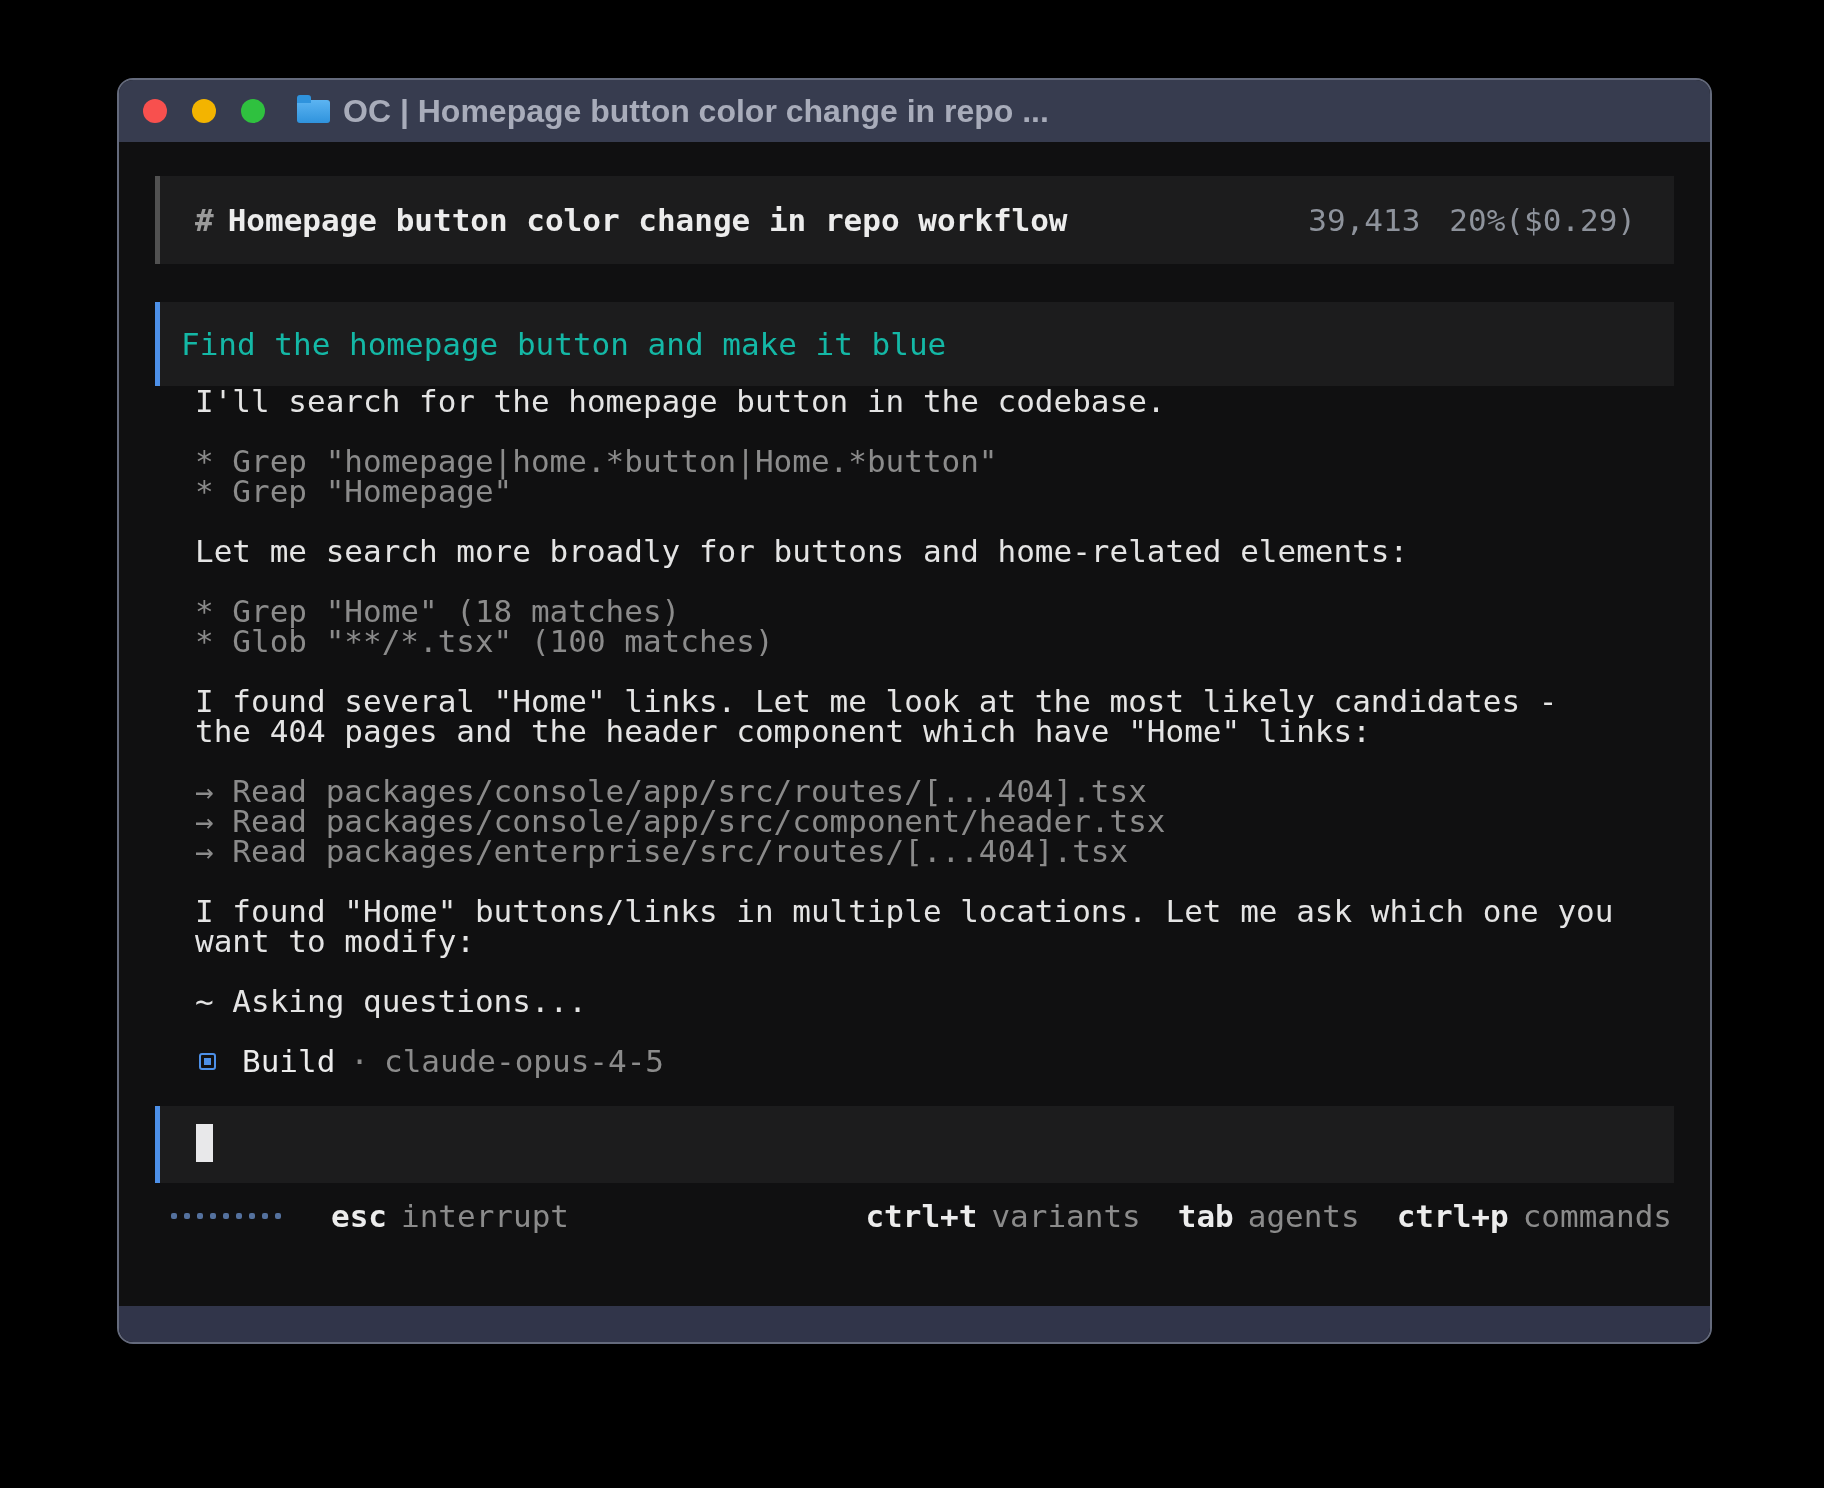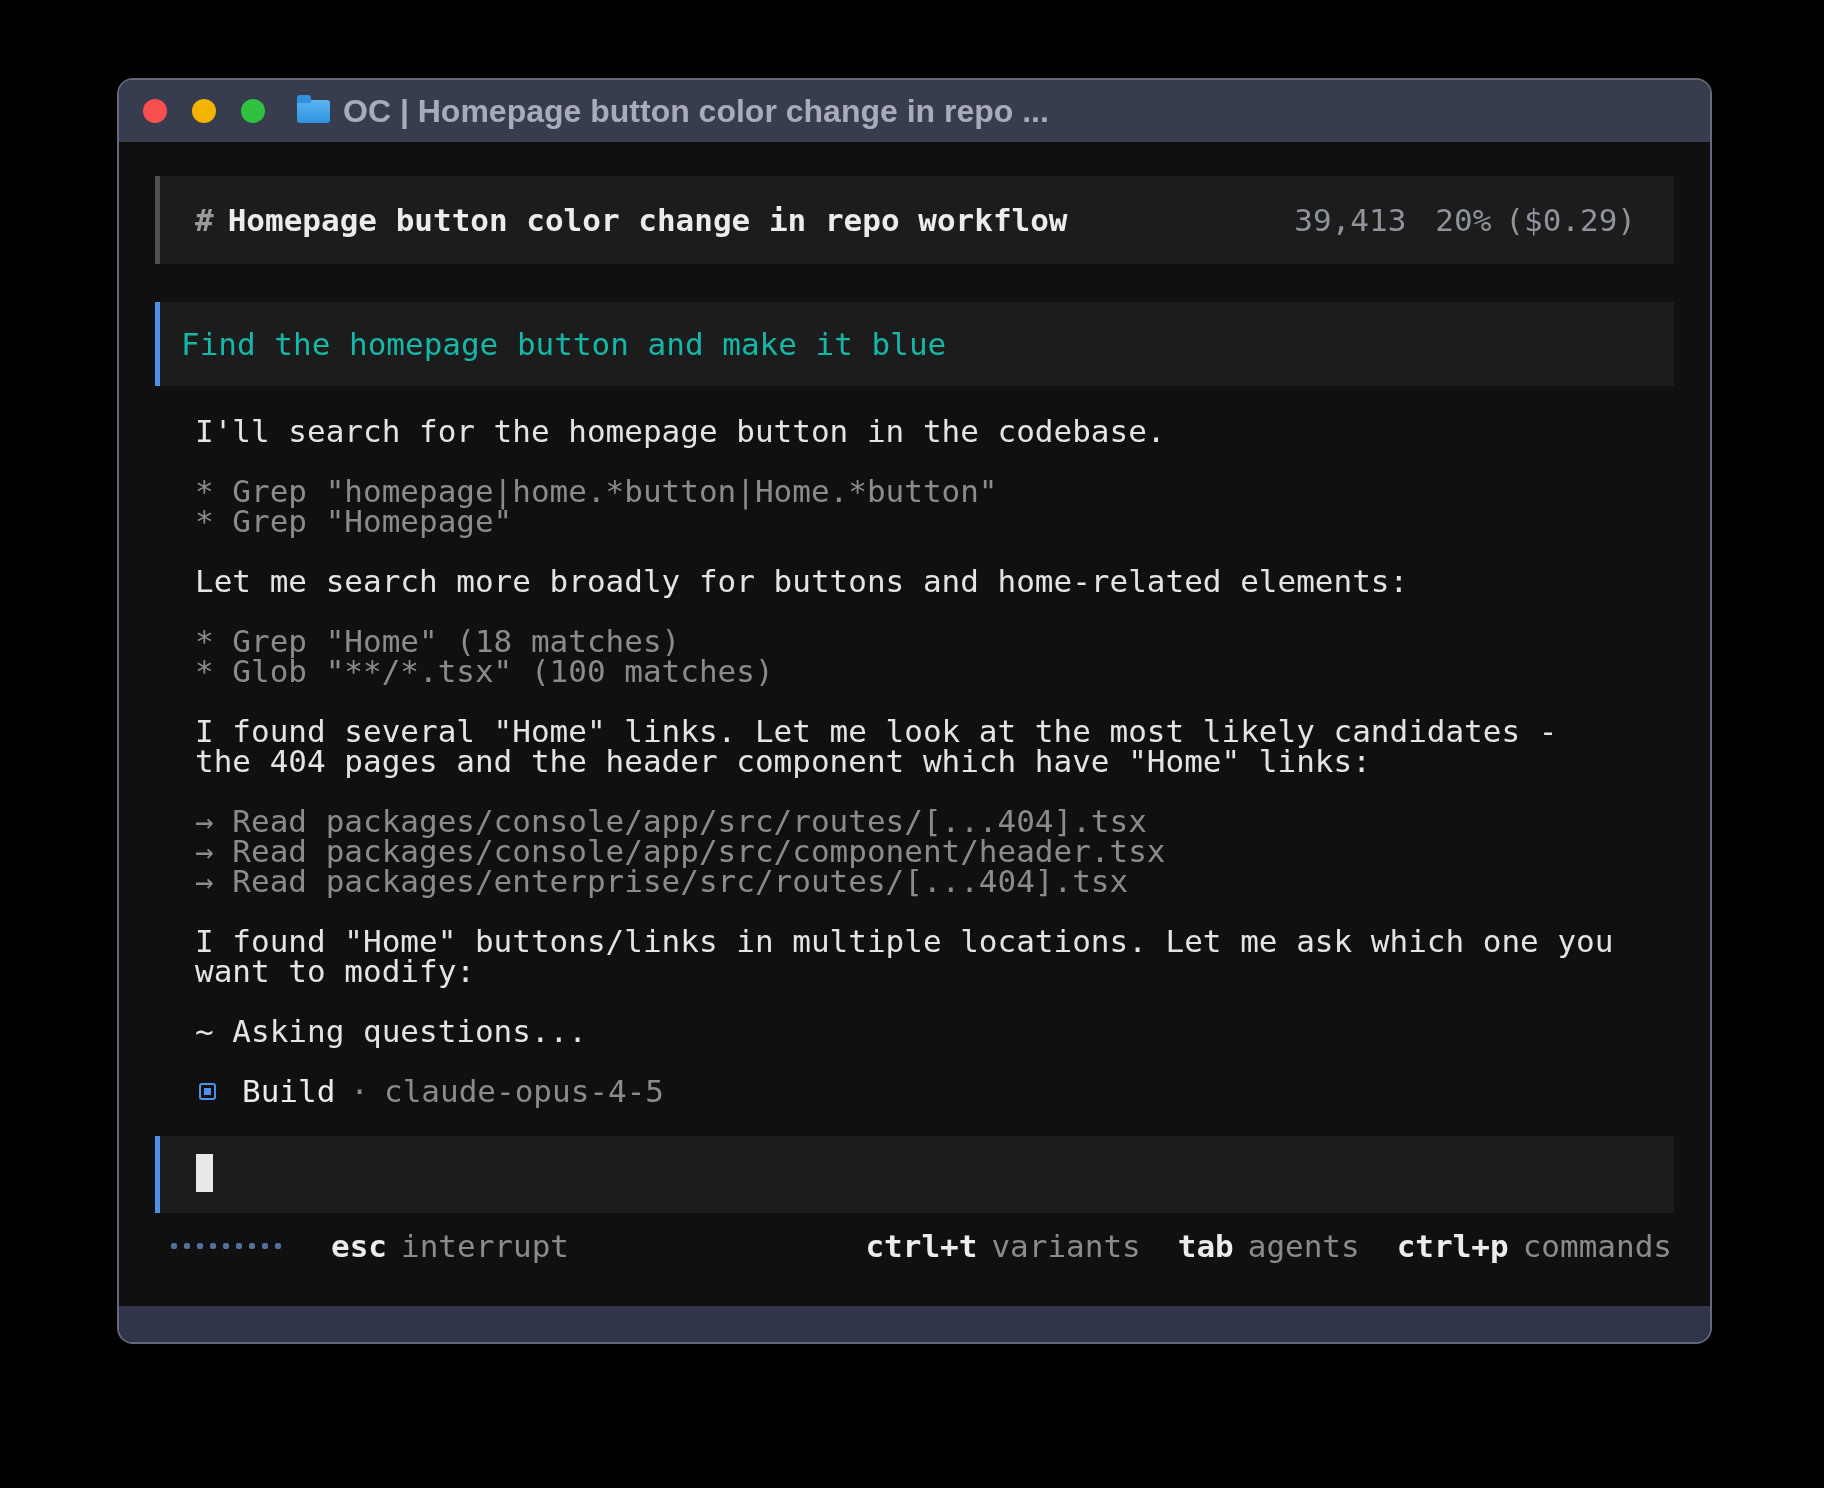--- a/index.html
+++ b/index.html
@@ -29,27 +29,27 @@
   .content{flex:1;background:#101011;padding:34px 36px 0;display:flex;
            flex-direction:column;box-sizing:border-box;font-size:31px;}
 
   .hblock{background:#1c1c1d;border-left:5px solid #515151;height:88px;
           display:flex;align-items:center;justify-content:space-between;
           padding:0 38px 0 35px;box-sizing:border-box;flex:0 0 auto;}
   .hleft{font-weight:bold;color:#ececec;white-space:nowrap;}
   .hash{color:#9a9a9a;margin-right:14px;}
   .hstats{color:#8e939c;white-space:nowrap;}
   .hstats .pct{margin-left:29px;}
-  .hstats .cost{margin-left:14px;}
+  .hstats .cost{}
 
   .ublock{margin-top:38px;background:#1c1c1d;border-left:5px solid #4d90e8;
           height:84px;display:flex;align-items:center;padding:0 21px;
           color:#14b8a6;box-sizing:border-box;flex:0 0 auto;white-space:nowrap;}
 
-  .transcript{margin-top:30px;padding-left:40px;width:1460px;box-sizing:border-box;
+  .transcript{padding-left:40px;width:1460px;box-sizing:border-box;
               color:#e4e4e4;}
   .line{line-height:30px;min-height:30px;}
   .gap{height:30px;}
   .tool{color:#8b8b8b;}
 
   .agent-line{display:flex;align-items:center;height:30px;}
   .agent-icon{width:13px;height:13px;border:2px solid #4d90e8;border-radius:3px;
               display:flex;align-items:center;justify-content:center;margin-left:4px;}
   .agent-icon .fill{width:7px;height:7px;background:#4d90e8;}
   .agent-name{color:#ececec;margin-left:26px;}

